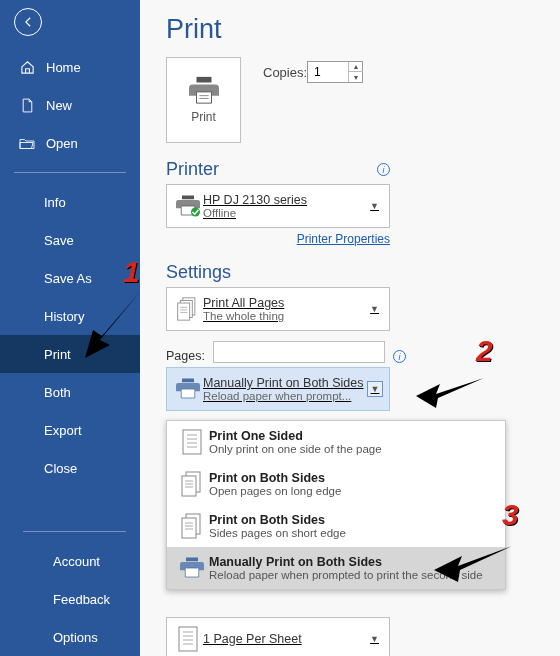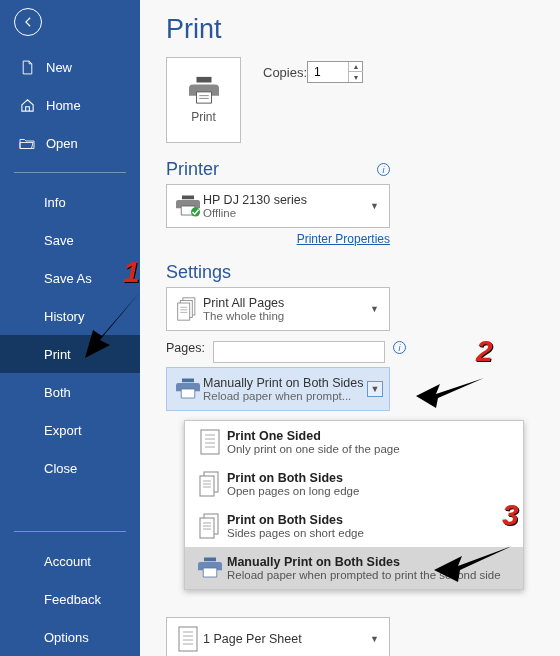--- a/index.html
+++ b/index.html
@@ -5,58 +5,58 @@
   * { box-sizing: border-box; margin: 0; padding: 0; font-family: "Segoe UI", Arial, sans-serif; }
   body { width: 560px; height: 656px; overflow: hidden; background: #fff; display: flex; position: relative; }
 
   .sidebar { width: 140px; background: #2a579a; color: #fff; display: flex; flex-direction: column; }
   .back-circle { width: 28px; height: 28px; border: 1px solid #fff; border-radius: 50%; margin: 8px 0 12px 14px; cursor: pointer; display:flex; align-items:center; justify-content:center; }
   .nav-group1 .nav-item, .nav-group2 .nav-item { display: flex; align-items: center; height: 38px; padding-left: 18px; font-size: 13px; color: #fff; cursor: pointer; }
   .nav-group2 .nav-item { padding-left: 44px; }
   .nav-item .ico { width: 18px; display:flex; align-items:center; justify-content:center; margin-right: 10px; opacity: .95; }
   .nav-item.active { background: #143862; }
   .divider { border-top: 1px solid rgba(255,255,255,.35); margin: 10px 14px; }
-  .nav-bottom { margin-top: auto; }
+  .nav-bottom { margin-top: auto; padding-left: 9px; }
 
   .main { flex: 1; position: relative; padding: 14px 0 0 26px; background: #f8f8f8; }
   .page-title { font-size: 27px; font-weight: 300; color: #2a579a; margin-bottom: 12px; }
 
   .print-tile { width: 75px; height: 86px; border: 1px solid #bfbfbf; background: #fff; display:flex; flex-direction:column; align-items:center; justify-content:center; gap:6px; cursor:pointer; }
   .print-tile span.lbl { font-size: 12px; color: #555; }
   .row1 { display:flex; align-items:flex-start; gap: 22px; }
   .copies-row { display:flex; align-items:center; margin-top: 4px; }
   .copies-row label { font-size: 13px; color: #444; }
   .spinner { width: 56px; height: 22px; border:1px solid #999; background:#fff; display:flex; align-items:center; }
   .spinner input { border:none; width: 40px; font-size: 12px; padding-left:6px; outline:none; }
   .spinner .arrows { display:flex; flex-direction:column; border-left:1px solid #bbb; }
   .spinner .arrows div { width:14px; height:10px; display:flex; align-items:center; justify-content:center; font-size:7px; color:#555; border-bottom:1px solid #bbb; cursor:pointer;}
   .spinner .arrows div:last-child { border-bottom:none; }
 
   .section-head { display:flex; align-items:center; justify-content:space-between; width: 224px; margin-top: 16px; }
   .section-head h2 { font-size: 18px; font-weight: 400; color: #2a579a; }
   .info-i { width:13px; height:13px; border:1px solid #2a72c5; border-radius:50%; color:#2a72c5; font-size:9px; display:flex; align-items:center; justify-content:center; font-style:italic; }
 
-  .dropdown { width: 224px; height: 44px; border:1px solid #bfbfbf; background:#fff; display:flex; align-items:center; padding: 0 6px; cursor:pointer; position:relative; margin-top:4px;}
+  .dropdown { width: 224px; height: 44px; border:1px solid #bfbfbf; background:#fff; display:flex; align-items:center; padding: 0 6px; cursor:pointer; position:relative; margin-top:4px;text-decoration:underline;}
   .dd-icon { width: 30px; display:flex; align-items:center; justify-content:center; }
   .dd-text { flex:1; display:flex; flex-direction:column; justify-content:center; }
   .dd-text .t1 { font-size: 12.5px; color:#333; }
   .dd-text .t2 { font-size: 11.5px; color:#666; }
   .dd-caret { font-size: 9px; color:#555; padding: 0 4px; }
   .dd-caret.boxed { border:1px solid #999; width:16px; height:16px; display:flex; align-items:center; justify-content:center; }
 
   .props-link { display:block; width:224px; text-align:right; margin-top:4px; font-size:12px; color:#1a5db3; text-decoration:underline; cursor:pointer; }
 
-  .pages-row { display:flex; align-items:flex-start; gap:8px; margin-top:10px; }
+  .pages-row { display:flex; align-items:flex-end; gap:8px; margin-top:10px; }
   .pages-row label { font-size: 12.5px; color:#333; }
   .pages-input { width: 172px; height:22px; border:1px solid #bfbfbf; background:#fff; padding: 0 4px; font-size:12px; }
 
   .dropdown.highlight { background: #d7e5f6; border-color:#a8caea; }
   .dropdown.highlight .dd-caret.boxed { background:#e7eff9; border-color:#6596cd; }
 
-  .menu { position:absolute; left: 44px; top: 420px; width: 340px; border:1px solid #c8c8c8; background:#fff; box-shadow: 0 2px 6px rgba(0,0,0,.25); }
+  .menu { position:absolute; left: 26px; top: 420px; width: 340px; border:1px solid #c8c8c8; background:#fff; box-shadow: 0 2px 6px rgba(0,0,0,.25); }
   .menu-item { display:flex; align-items:center; padding: 8px 8px; cursor:pointer; }
   .menu-item .mi-icon { width: 34px; display:flex; align-items:center; justify-content:center; }
   .menu-item .mi-text .t1 { font-size: 12.5px; font-weight:600; color:#222; }
   .menu-item .mi-text .t2 { font-size: 11.5px; color:#555; }
   .menu-item.selected { background:#d6d6d6; }
 
   
   .anno { position:absolute; pointer-events:none; }
   .num { position:absolute; font-size: 30px; font-weight: 800; font-style: italic; color:#d8261c; text-shadow: 1px 1px 0 #000; }
   .arrow { position:absolute; }
@@ -67,33 +67,33 @@
 <div class="sidebar">
   <div class="back-circle">
     <svg width="14" height="14" viewBox="0 0 24 24">
         <path fill="#fff" d="M15 4l-8 8 8 8 1.4-1.4L9.8 12l6.6-6.6z"></path>
       </svg>
   </div>
 
   <div class="nav-group1">
     <div class="nav-item">
       <span class="ico">
+          <svg width="15" height="15" viewBox="0 0 24 24">
+            <path fill="none" stroke="#fff" stroke-width="1.8" d="M3 11l9-8 9 8v10H3z M9 21v-7h6v7"></path>
+          </svg>
+        </span>
+      <span>Home</span>
+    </div>
+    <div class="nav-item">
+      <span class="ico">
           <svg width="13" height="15" viewBox="0 0 24 28">
             <path fill="none" stroke="#fff" stroke-width="1.8" d="M4 2h11l5 5v19H4z M15 2v5h5"></path>
           </svg>
         </span>
       <span>New</span>
-    </div>
-    <div class="nav-item">
-      <span class="ico">
-          <svg width="15" height="15" viewBox="0 0 24 24">
-            <path fill="none" stroke="#fff" stroke-width="1.8" d="M3 11l9-8 9 8v10H3z M9 21v-7h6v7"></path>
-          </svg>
-        </span>
-      <span>Home</span>
     </div>
     <div class="nav-item">
       <span class="ico">
           <svg width="16" height="13" viewBox="0 0 32 24">
             <path fill="none" stroke="#fff" stroke-width="1.8" d="M2 4h9l3 3h16v15H2z M2 10h26l-3 12H2z"></path>
           </svg>
         </span>
       <span>Open</span>
     </div>
   </div>

